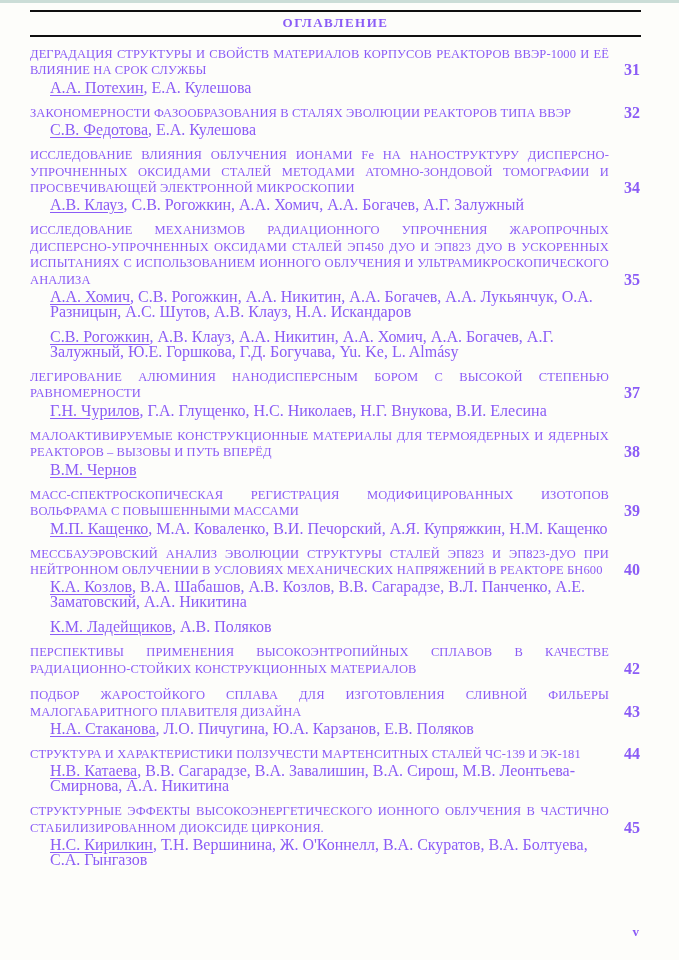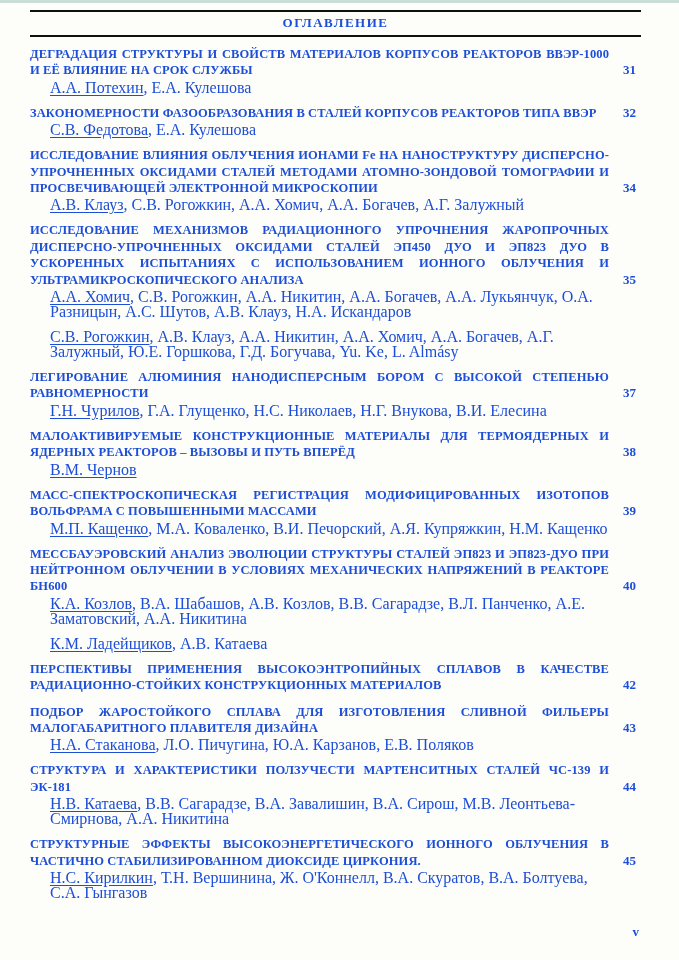--- a/index.html
+++ b/index.html
@@ -2,21 +2,21 @@
 <html><head>
 <meta charset="utf-8">
 <style>
   html, body { margin: 0; padding: 0; background: #cfcfcb; }
   .page {
     position: relative;
     width: 679px;
     height: 960px;
     margin: 0 auto;
     background: #fdfdfa;
-    color: #1d4ed8;
+    color: #8b5cf6;
     font-family: "Liberation Serif", "DejaVu Serif", serif;
     box-sizing: border-box;
     padding: 10px 38px 40px 30px;
     overflow: hidden;
   }
   .scan-edge {
     position: absolute;
     top: 0; left: 0; right: 0;
     height: 3px;
     background: rgba(110,160,150,0.35);
@@ -30,34 +30,34 @@
   }
   .toc-header .title {
     font-weight: bold;
     font-size: 13px;
     letter-spacing: 1.5px;
   }
   .entry { margin-bottom: 10px; }
   .entry-head { display: flex; align-items: flex-end; }
   .entry-title {
     flex: 1 1 auto;
-    font-weight: bold;
+    font-weight: normal;
     font-size: 12.5px;
     line-height: 16.4px;
     text-align: justify;
     padding-right: 14px;
     letter-spacing: 0.1px;
   }
   .entry-page {
     flex: 0 0 auto;
     font-weight: bold;
-    font-size: 13px;
+    font-size: 16px;
     line-height: 16.4px;
     min-width: 18px;
-    text-align: left;
+    text-align: center;
   }
   .entry-authors {
     font-size: 16px;
     line-height: 15px;
     margin-top: 1px;
     padding-right: 30px;
     margin-left: 20px;
   }
   .first-author { text-decoration: underline; text-underline-offset: 2px; }
   .footer-pageno {
@@ -83,21 +83,21 @@
     <div class="entry">
       <div class="entry-head">
         <div class="entry-title">ДЕГРАДАЦИЯ СТРУКТУРЫ И СВОЙСТВ МАТЕРИАЛОВ КОРПУСОВ РЕАКТОРОВ ВВЭР-1000 И ЕЁ ВЛИЯНИЕ НА СРОК СЛУЖБЫ</div>
         <div class="entry-page">31</div>
       </div>
       <div class="entry-authors"><span class="first-author">А.А. Потехин</span><span>, Е.А. Кулешова</span></div>
     </div>
 
     <div class="entry">
       <div class="entry-head">
-        <div class="entry-title">ЗАКОНОМЕРНОСТИ ФАЗООБРАЗОВАНИЯ В СТАЛЕЙ КОРПУСОВ РЕАКТОРОВ ТИПА ВВЭР</div>
+        <div class="entry-title">ЗАКОНОМЕРНОСТИ ФАЗООБРАЗОВАНИЯ В СТАЛЯХ ЭВОЛЮЦИИ РЕАКТОРОВ ТИПА ВВЭР</div>
         <div class="entry-page">32</div>
       </div>
       <div class="entry-authors"><span class="first-author">С.В. Федотова</span><span>, Е.А. Кулешова</span></div>
     </div>
 
     <div class="entry">
       <div class="entry-head">
         <div class="entry-title">ИССЛЕДОВАНИЕ ВЛИЯНИЯ ОБЛУЧЕНИЯ ИОНАМИ Fe НА НАНОСТРУКТУРУ ДИСПЕРСНО-УПРОЧНЕННЫХ ОКСИДАМИ СТАЛЕЙ МЕТОДАМИ АТОМНО-ЗОНДОВОЙ ТОМОГРАФИИ И ПРОСВЕЧИВАЮЩЕЙ ЭЛЕКТРОННОЙ МИКРОСКОПИИ</div>
         <div class="entry-page">34</div>
       </div>
@@ -142,21 +142,21 @@
 
     <div class="entry">
       <div class="entry-head">
         <div class="entry-title">МЕССБАУЭРОВСКИЙ АНАЛИЗ ЭВОЛЮЦИИ СТРУКТУРЫ СТАЛЕЙ ЭП823 И ЭП823-ДУО ПРИ НЕЙТРОННОМ ОБЛУЧЕНИИ В УСЛОВИЯХ МЕХАНИЧЕСКИХ НАПРЯЖЕНИЙ В РЕАКТОРЕ БН600</div>
         <div class="entry-page">40</div>
       </div>
       <div class="entry-authors"><span class="first-author">К.А. Козлов</span><span>, В.А. Шабашов, А.В. Козлов, В.В. Сагарадзе, В.Л. Панченко, А.Е. Заматовский, А.А. Никитина</span></div>
     </div>
 
     <div class="entry">
-      <div class="entry-authors"><span class="first-author">К.М. Ладейщиков</span><span>, А.В. Катаева</span></div>
+      <div class="entry-authors"><span class="first-author">К.М. Ладейщиков</span><span>, А.В. Поляков</span></div>
     </div>
 
     <div class="entry">
       <div class="entry-head">
         <div class="entry-title">ПЕРСПЕКТИВЫ ПРИМЕНЕНИЯ ВЫСОКОЭНТРОПИЙНЫХ СПЛАВОВ В КАЧЕСТВЕ РАДИАЦИОННО-СТОЙКИХ КОНСТРУКЦИОННЫХ МАТЕРИАЛОВ</div>
         <div class="entry-page">42</div>
       </div>
     </div>
 
     <div class="entry">

